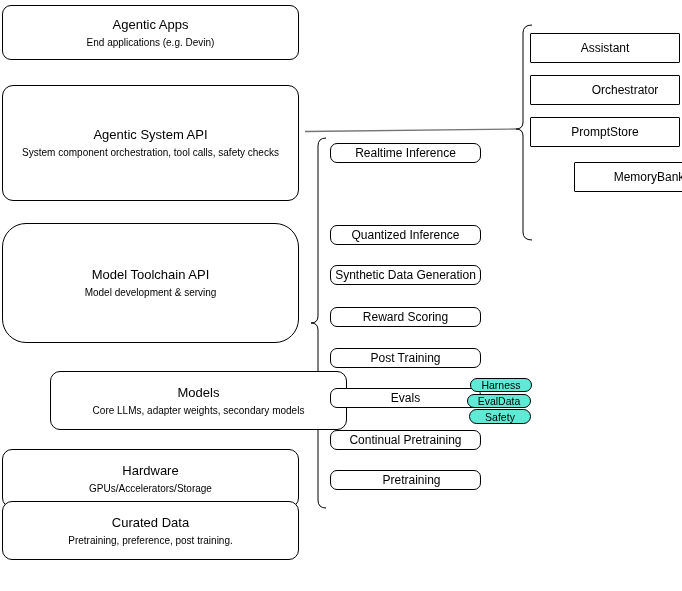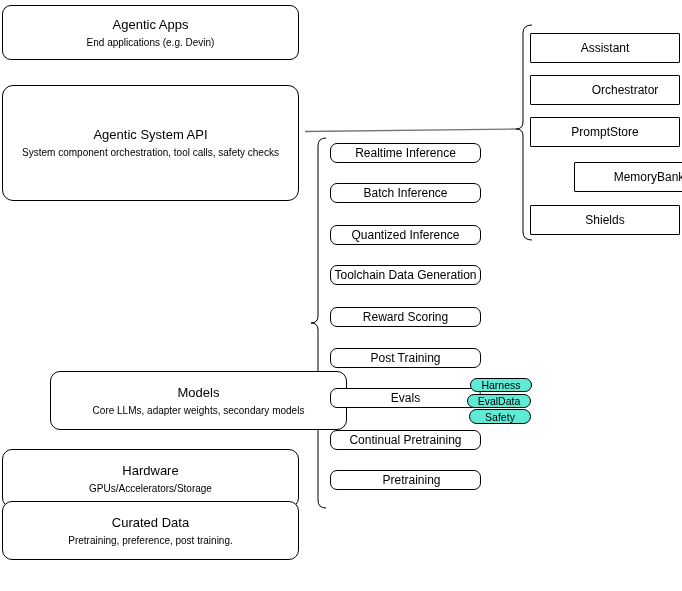--- a/index.html
+++ b/index.html
@@ -52,46 +52,48 @@
   </svg>
 
   <div class="node lbox lb0">
     <div class="title">Agentic Apps</div>
     <div class="sub">End applications (e.g. Devin)</div>
   </div>
   <div class="node lbox lb1">
     <div class="title">Agentic System API</div>
     <div class="sub">System component orchestration, tool calls, safety checks</div>
   </div>
+  <div class="node lbox lb2">
+    <div class="title">Model Toolchain API</div>
+    <div class="sub">Model development &amp; serving</div>
+  </div>
   <div class="node lbox lb3">
     <div class="title">Models</div>
     <div class="sub">Core LLMs, adapter weights, secondary models</div>
   </div>
   <div class="node lbox lb4">
     <div class="title">Hardware</div>
     <div class="sub">GPUs/Accelerators/Storage</div>
   </div>
   <div class="node lbox lb5">
     <div class="title">Curated Data</div>
     <div class="sub">Pretraining, preference, post training.</div>
   </div>
 
   <div class="node mbox mb0">Realtime Inference</div>
-  <div class="node mbox mb1">Batch Inference</div>
   <div class="node mbox mb2">Quantized Inference</div>
-  <div class="node mbox mb3">Toolchain Data Generation</div>
+  <div class="node mbox mb3">Synthetic Data Generation</div>
   <div class="node mbox mb4">Reward Scoring</div>
   <div class="node mbox mb5">Post Training</div>
   <div class="node mbox mb7">Continual Pretraining</div>
   <div class="node mbox mb6">Evals</div>
   <div class="node mbox mb8">Pretraining</div>
 
   <div class="pill pl0">Harness</div>
   <div class="pill pl1">EvalData</div>
   <div class="pill pl2">Safety</div>
 
   <div class="node rbox rb0">Assistant</div>
   <div class="node rbox rb1">Orchestrator</div>
   <div class="node rbox rb2">PromptStore</div>
   <div class="node rbox rb3">MemoryBank</div>
-  <div class="node rbox rb4">Shields</div>
 
 </div>
 
 </body></html>

